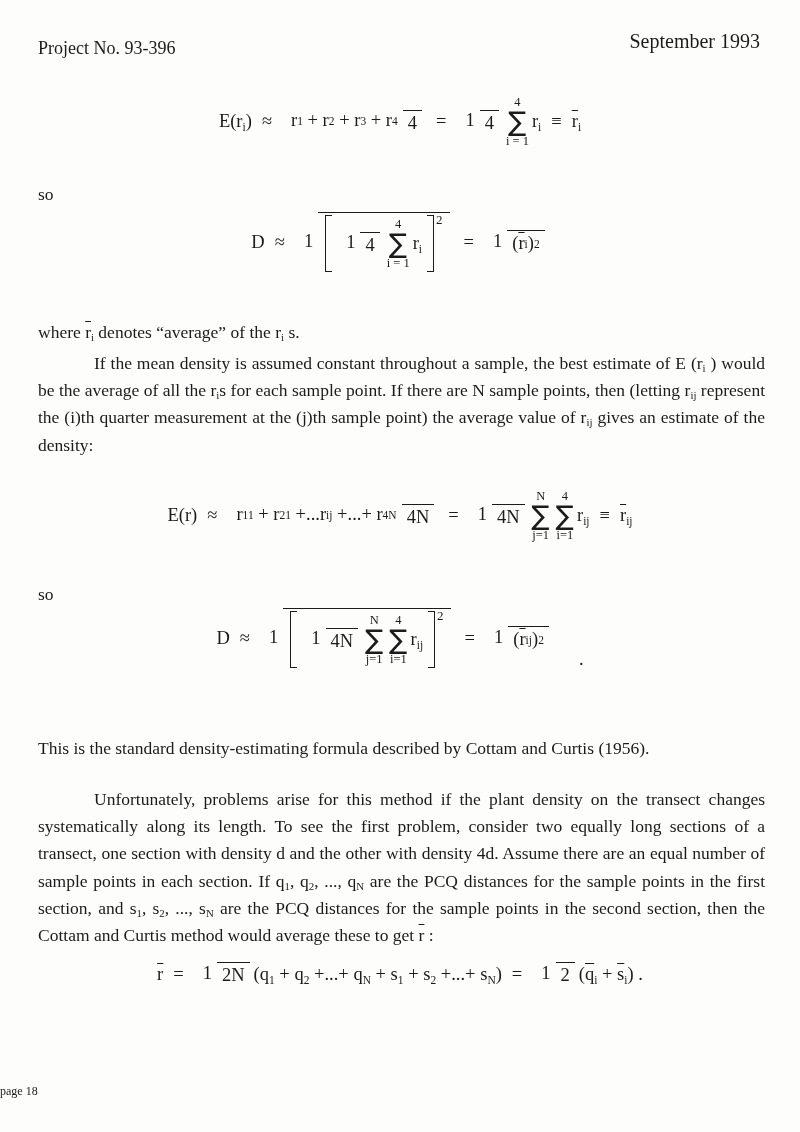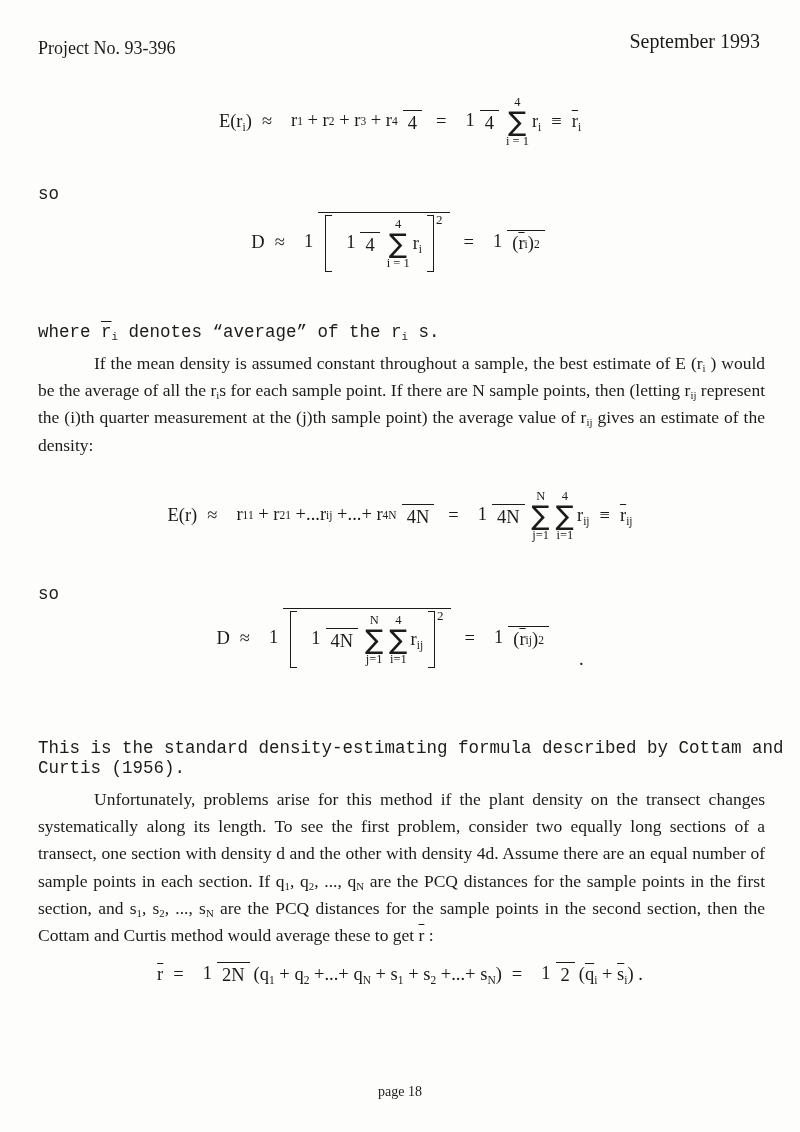--- a/index.html
+++ b/index.html
@@ -9,22 +9,22 @@
     font-family: "Liberation Serif", "DejaVu Serif", serif;
     color: #1b1b1b;
     position: relative;
     overflow: hidden;
   }
   .page { position: absolute; inset: 0; }
 
   
   .hdr-left  { position: absolute; left: 38px;  top: 38px; font-size: 18px; }
   .hdr-right { position: absolute; right: 40px; top: 30px; font-size: 20px; }
-  .line      { position: absolute; left: 38px; font-size: 17.5px; font-family: Liberation Mono, monospace; }
-  .footer    { position: absolute; left: 0; right: 0; top: 1084px; text-align: center; font-size: 14px; }
+  .line      { position: absolute; left: 38px; font-size: 17.5px; }
+  .footer    { position: absolute; left: 0; right: 0; top: 1084px; font-size: 12px; }
 
   
   .para {
     position: absolute; left: 38px; width: 727px;
     font-size: 17.5px; line-height: 27.2px;
     text-align: justify;
   }
   .indent { text-indent: 56px; }
 
   

